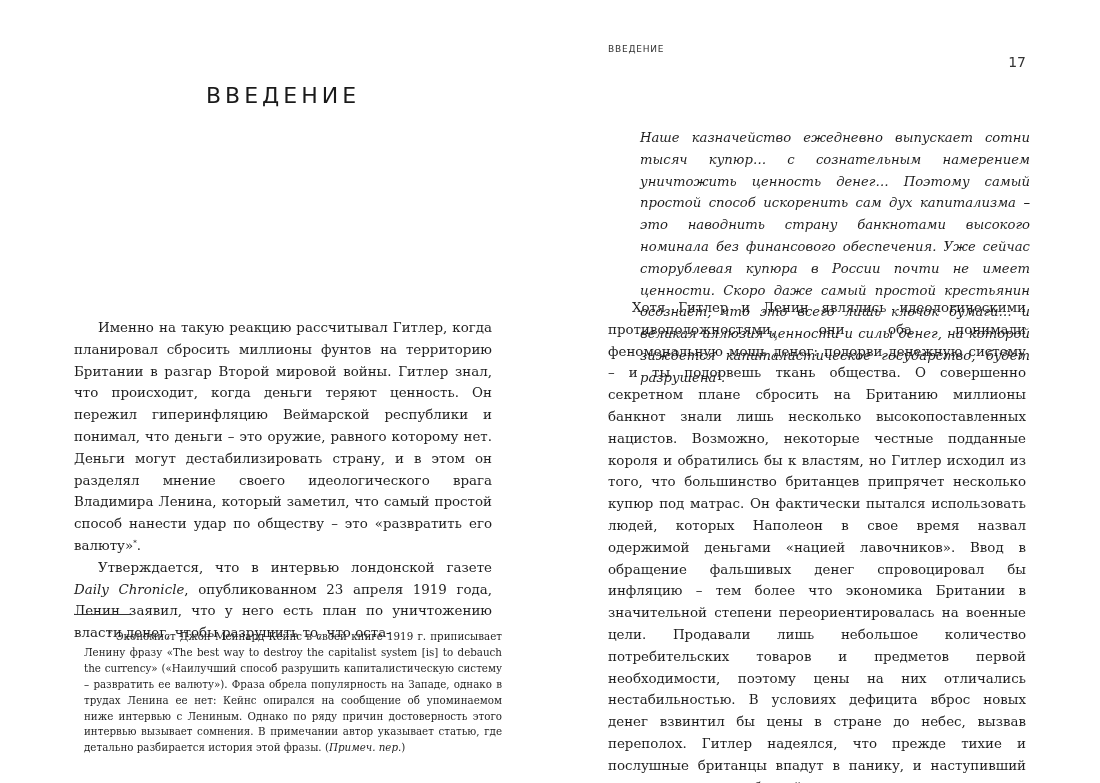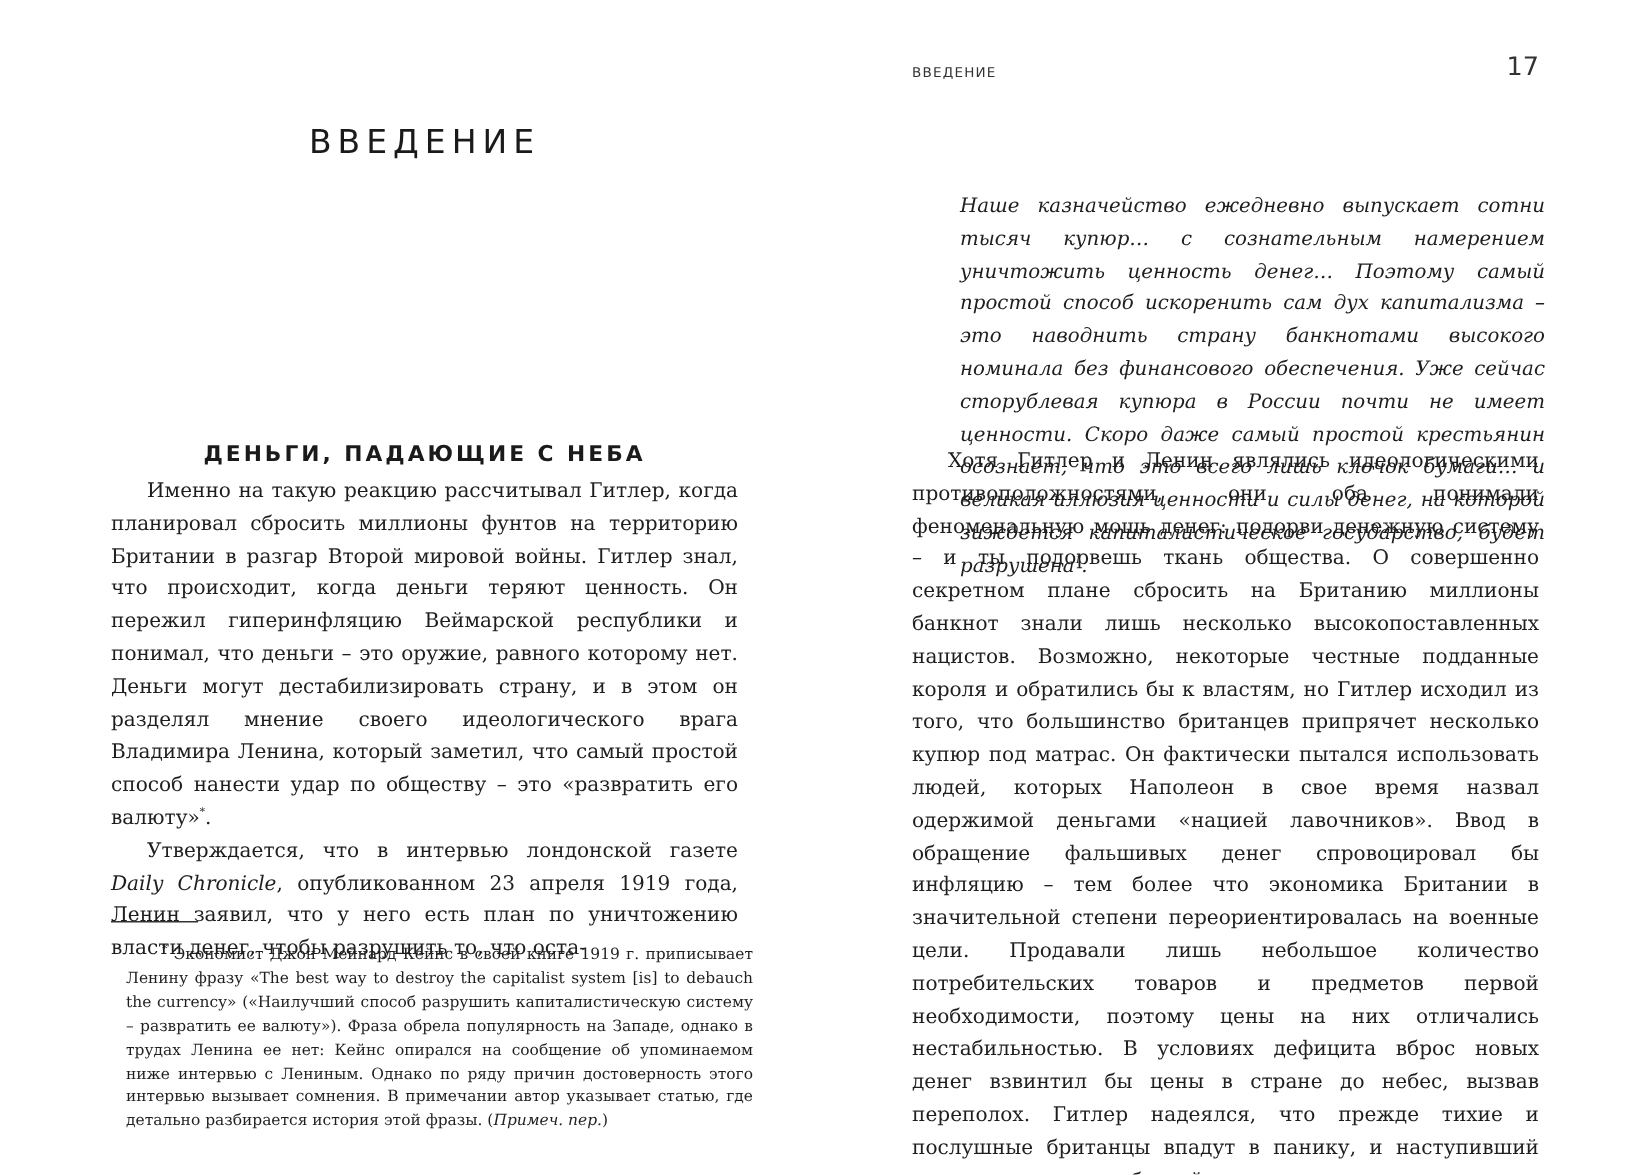--- a/index.html
+++ b/index.html
@@ -20,31 +20,30 @@
   .body-text p { margin: 0; text-align: justify; }
   .body-text p.indent { text-indent: 24px; }
 
   .fn-rule { position: absolute; top: 614px; left: 0; width: 58px; height: 0; border-top: 1px solid #333; }
   .footnote { position: absolute; top: 619px; left: 0; width: 418px; font-size: 10.3px; line-height: 15.9px;
     text-align: justify; margin: 10px; }
   .footnote p { margin: 0; text-indent: 24px; text-align: justify; }
   sup { font-size: 7px; line-height: 0; vertical-align: super; }
 
   .running-head { position: absolute; top: 44px; left: 0; font-size: 9px; letter-spacing: 0.8px; color: #333; }
-  .page-number { position: absolute; top: 35px; right: 0; font-size: 17px; color: #333; }
+  .page-number { position: absolute; top: 54px; right: 0; font-size: 14px; color: #333; }
 
   .quote { position: absolute; top: 123px; left: 28px; width: 390px; font-size: 13.2px; line-height: 21.8px;
     font-style: italic; text-align: justify; margin: 4px; }
 </style>
 </head>
 <body>
 
 <div class="page left">
   <h1 class="chapter-title sans">ВВЕДЕНИЕ</h1>
-  <h2 class="section-title sans">ДЕНЬГИ, ПАДАЮЩИЕ С НЕБА</h2>
 
   <div class="body-text serif" style="top:317px;">
     <p class="indent"><span>Именно на такую реакцию рассчитывал Гитлер, когда планировал сбросить миллионы фунтов на территорию Британии в разгар Второй мировой войны. Гитлер знал, что происходит, когда деньги теряют ценность. Он пережил гиперинфляцию Веймарской республики и понимал, что деньги – это оружие, равного которому нет. Деньги могут дестабилизировать страну, и в этом он разделял мнение своего идеологического врага Владимира Ленина, который заметил, что самый простой способ нанести удар по обществу – это «развратить его валюту»</span><sup>*</sup><span>.</span></p>
     <p class="indent"><span>Утверждается, что в интервью лондонской газете </span><i>Daily Chronicle</i><span>, опубликованном 23 апреля 1919 года, Ленин заявил, что у него есть план по уничтожению власти денег, чтобы разрушить то, что оста-</span></p>
   </div>
 
   <div class="fn-rule"></div>
   <div class="footnote serif">
     <p><sup>*</sup>&nbsp;<span>Экономист Джон Мейнард Кейнс в своей книге 1919 г. приписывает Ленину фразу «The best way to destroy the capitalist system [is] to debauch the currency» («Наилучший способ разрушить капиталистическую систему – развратить ее валюту»). Фраза обрела популярность на Западе, однако в трудах Ленина ее нет: Кейнс опирался на сообщение об упоминаемом ниже интервью с Лениным. Однако по ряду причин достоверность этого интервью вызывает сомнения. В примечании автор указывает статью, где детально разбирается история этой фразы. (</span><i>Примеч. пер.</i><span>)</span></p>
   </div>

